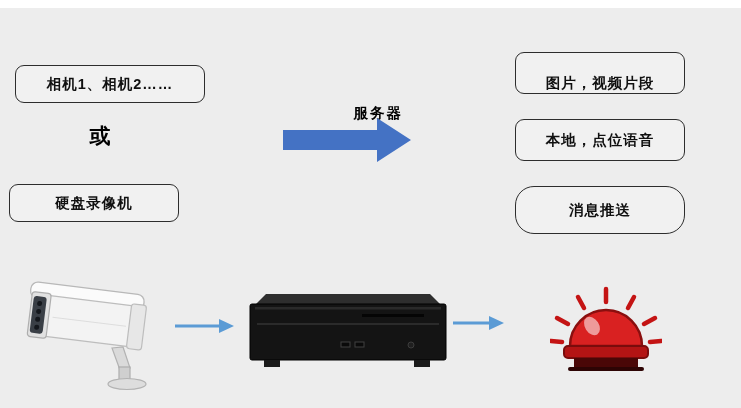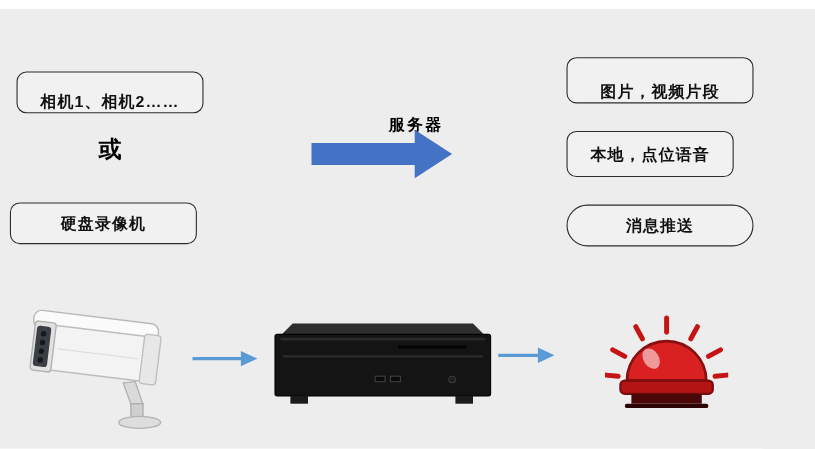--- a/index.html
+++ b/index.html
@@ -22,25 +22,25 @@
   
   .dbox {
     position: absolute;
     border: 1.6px solid #2d2d2d;
     border-radius: 9px;
     background: #f1f1f1;
     display: flex; align-items: center; justify-content: center;
     font-size: 14.5px; font-weight: 700; color: #101010;
     letter-spacing: 1px;
   }
-  .box-cameras { left: 15px; top: 65px;  width: 170px; height: 38px; align-items: flex-end; }
+  .box-cameras { left: 15px; top: 65px;  width: 190px; height: 38px; }
   .box-dvr     { left: 9px; top: 184px; width: 170px; height: 38px; }
   .box-media   { left: 515px; top: 52px;  width: 170px; height: 42px; align-items: flex-end; }
-  .box-audio   { left: 515px; top: 119px; width: 152px; height: 42px; text-align: center; }
-  .box-push    { left: 515px; top: 186px; width: 170px; height: 38px; border-radius: 19px; }
+  .box-audio   { left: 515px; top: 119px; width: 170px; height: 42px; text-align: center; }
+  .box-push    { left: 515px; top: 186px; width: 170px; height: 48px; border-radius: 19px; }
 
   .or-label {
     position: absolute; left: 15px; top: 122px; width: 170px;
     text-align: center; font-size: 21px; font-weight: 800; color: #000;
   }
   .server-label {
     position: absolute; left: 273px; top: 104px; width: 130px;
     text-align: right; font-size: 14.5px; font-weight: 700;
     letter-spacing: 2px; color: #000;
   }

